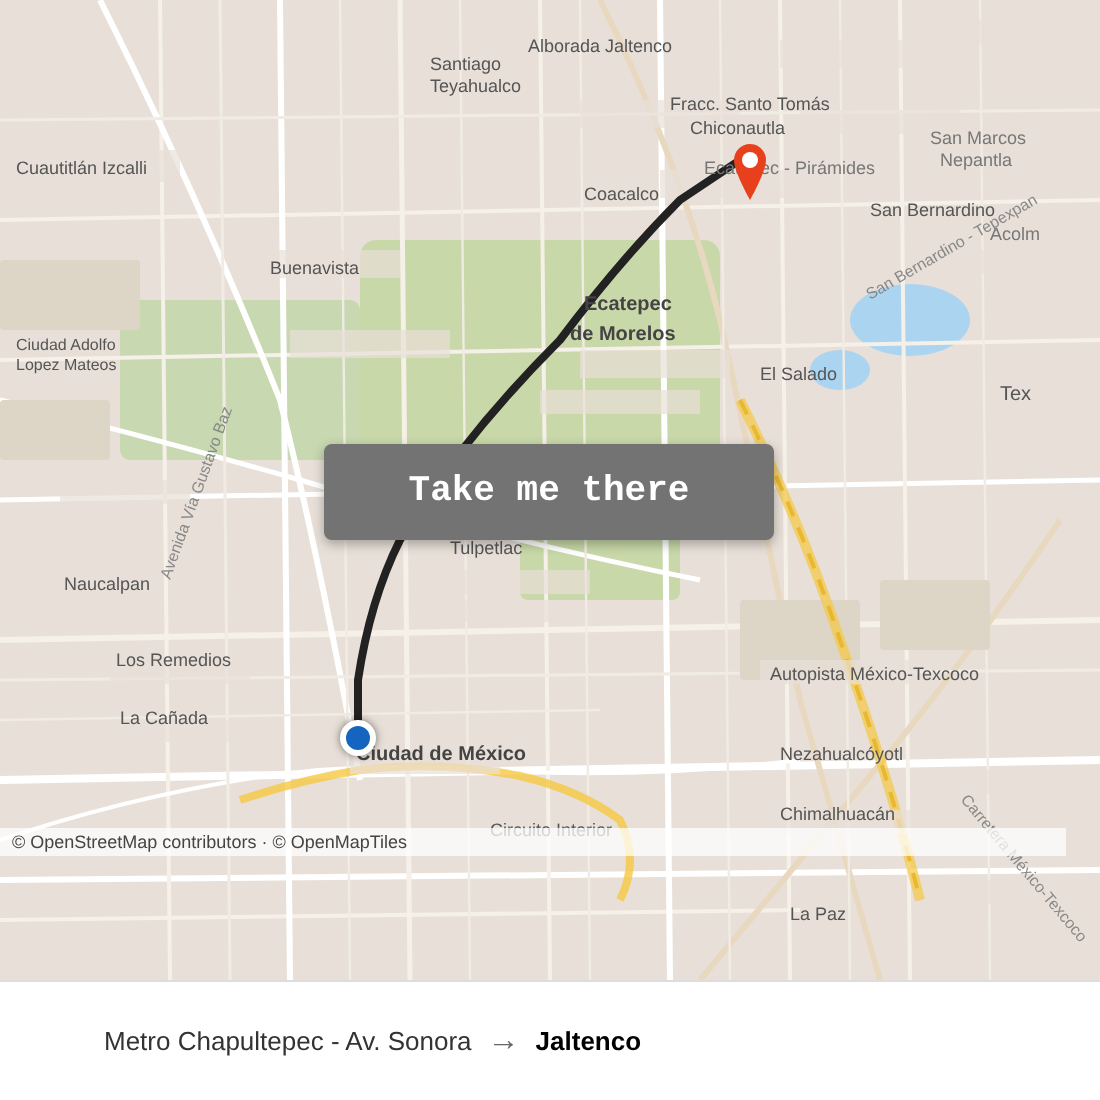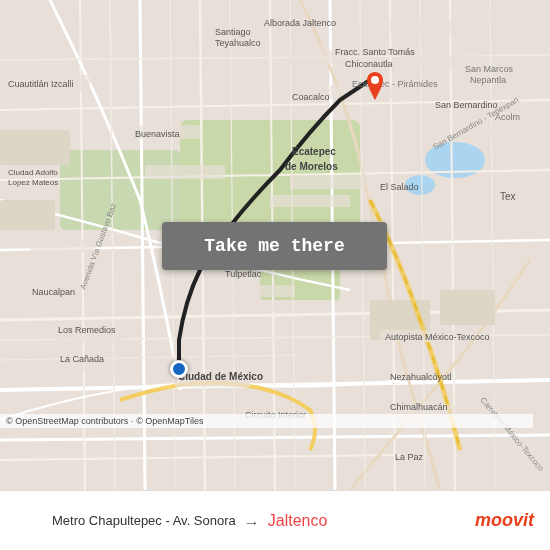--- a/index.html
+++ b/index.html
@@ -107,23 +107,23 @@
       color: #333;
       font-weight: 500;
     }
 
     .route-arrow {
       font-size: 16px;
       color: #666;
     }
 
     .route-to {
-      font-size: 16px;
-      color: #ef4444;
-      font-weight: 400;
+      font-size: 13px;
+      color: #000000;
+      font-weight: 700;
     }
 
     .moovit-logo {
       display: flex;
       align-items: center;
       gap: 4px;
     }
 
     .moovit-text {
       font-size: 18px;
@@ -281,16 +281,13 @@
     <span>© OpenStreetMap contributors · © OpenMapTiles</span>
   </div>
 </div>
 
 <div id="bottom-bar">
   <div class="route-info">
     <span class="route-from">Metro Chapultepec - Av. Sonora</span>
     <span class="route-arrow">→</span>
     <span class="route-to">Jaltenco</span>
   </div>
-  <div class="moovit-logo">
-    <span class="moovit-text">moovit</span>
-  </div>
 </div>
 
 </body></html>

